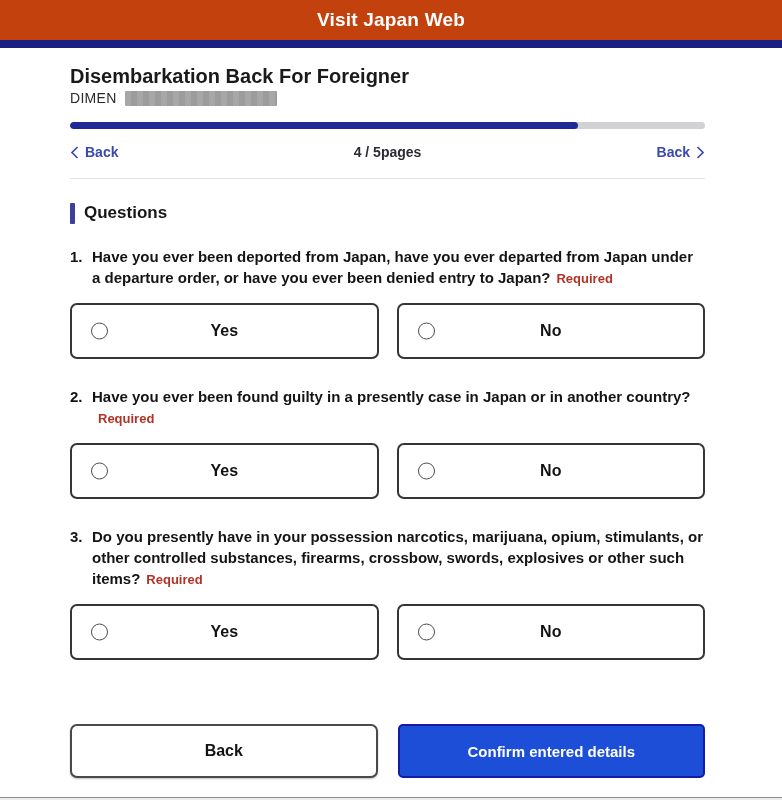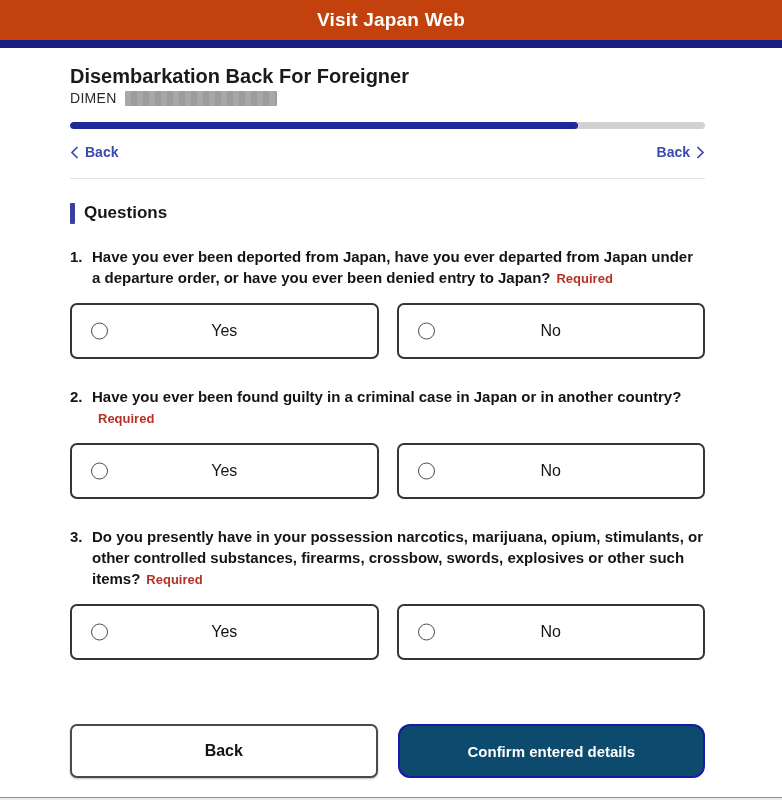--- a/index.html
+++ b/index.html
@@ -162,21 +162,21 @@
     position: absolute;
     left: 19px;
     top: 50%;
     transform: translateY(-50%);
     width: 17px;
     height: 17px;
     border: 1.6px solid #4c4c50;
     border-radius: 50%;
     background: #ffffff;
   }
-  .option-label { font-size: 16px; font-weight: normal; color: #131316; }
+  .option-label { font-size: 16px; font-weight: bold; color: #131316; }
 
   .question-block + .question-block { margin-top: 27px; }
 
   
   .footer-row {
     margin-top: 64px;
     display: flex;
     gap: 20px;
   }
   .btn {
@@ -190,23 +190,23 @@
     border-radius: 7px;
   }
   .btn-back {
     background: #ffffff;
     border: 2px solid #4a4a4e;
     color: #131316;
     font-size: 16px;
     box-shadow: 0 1px 2px rgba(0,0,0,0.25);
   }
   .btn-confirm {
-    background: #0c4a6e;
+    background: #1d4ed8;
     border: 2px solid #131ca9;
-    border-radius: 12px;
+    border-radius: 5px;
     color: #ffffff;
     font-size: 15px;
   }
 
   .viewport-bottom-edge {
     position: absolute;
     left: 0; right: 0; bottom: 0;
     height: 3px;
     background: #ececee;
     border-top: 1px solid #8e8e94;
@@ -233,20 +233,21 @@
 
   <div class="pager">
     <a class="pager-link">
       <span class="chev">
         <svg width="9" height="13" viewBox="0 0 9 13">
             <path d="M7.5 1 L2 6.5 L7.5 12" fill="none" stroke="#3b49ae" stroke-width="1.7"></path>
           </svg>
       </span>
       <span>Back</span>
     </a>
+    <span class="pager-count">4 / 5pages</span>
     <a class="pager-link">
       <span>Back</span>
       <span class="chev">
         <svg width="9" height="13" viewBox="0 0 9 13">
             <path d="M1.5 1 L7 6.5 L1.5 12" fill="none" stroke="#3b49ae" stroke-width="1.7"></path>
           </svg>
       </span>
     </a>
   </div>
 
@@ -272,21 +273,21 @@
       <div class="option-box">
         <span class="radio-circle"></span>
         <span class="option-label">No</span>
       </div>
     </div>
   </div>
 
   <div class="question-block">
     <div class="q-text">
       <span class="q-num">2.</span>
-      <span class="q-body"><span>Have you ever been found guilty in a criminal case in Japan or in another country?</span><span class="required-label">Required</span></span>
+      <span class="q-body"><span>Have you ever been found guilty in a presently case in Japan or in another country?</span><span class="required-label">Required</span></span>
     </div>
     <div class="options-row">
       <div class="option-box">
         <span class="radio-circle"></span>
         <span class="option-label">Yes</span>
       </div>
       <div class="option-box">
         <span class="radio-circle"></span>
         <span class="option-label">No</span>
       </div>

